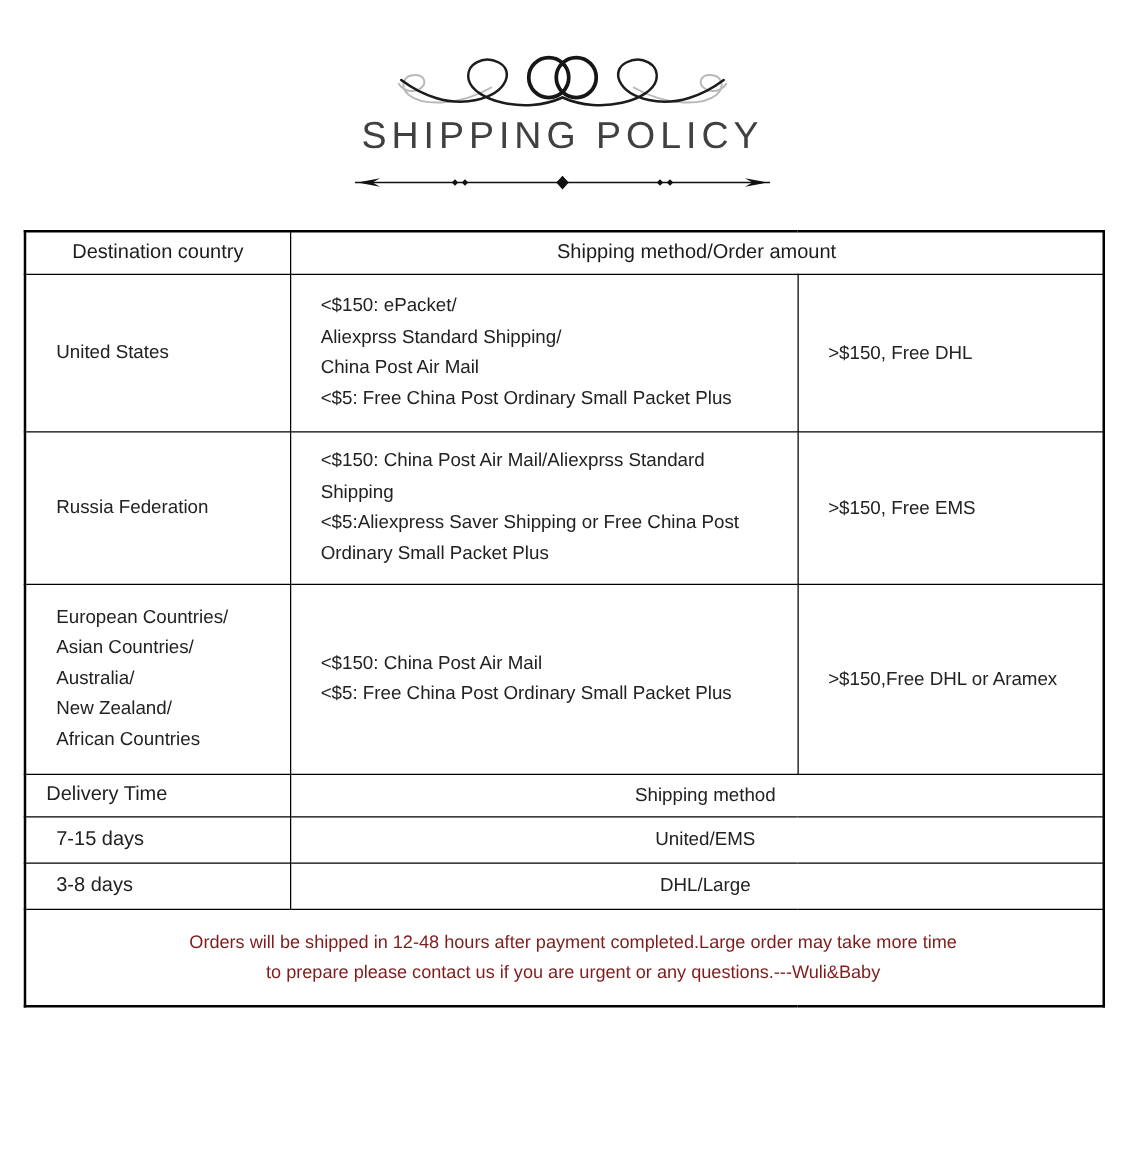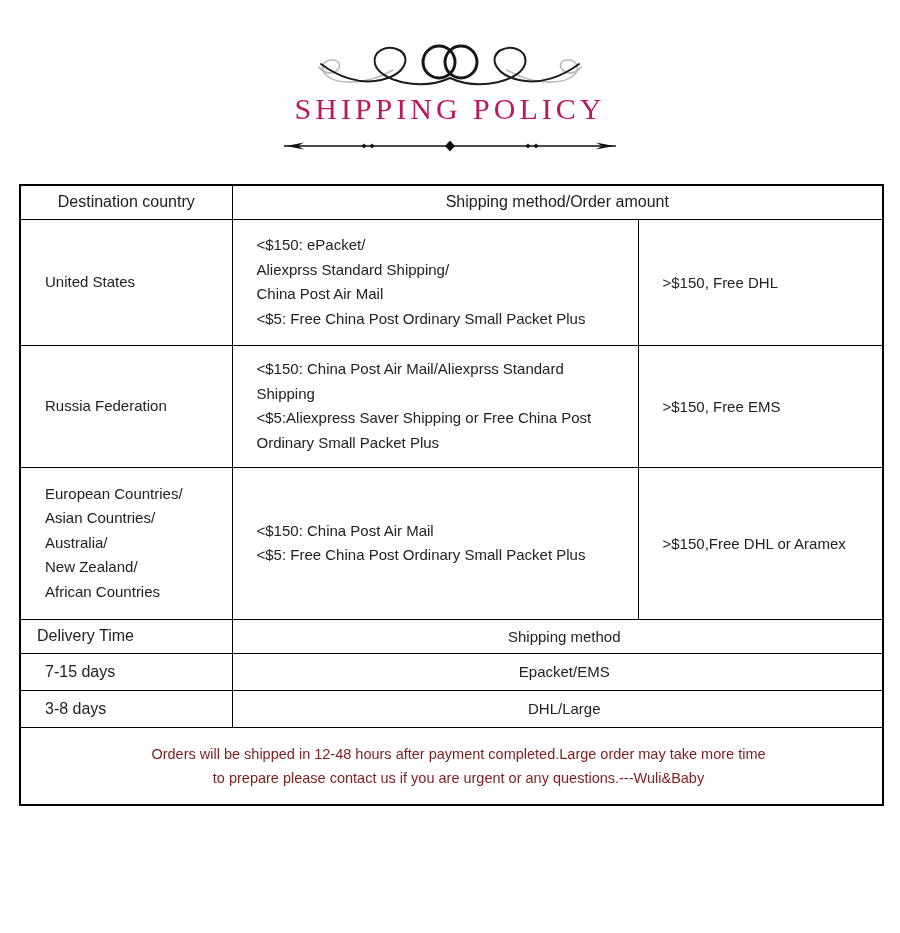--- a/index.html
+++ b/index.html
@@ -10,25 +10,25 @@
     font-family: "Liberation Sans", "DejaVu Sans", sans-serif;
     color: #1d1d1d;
     overflow: hidden;
   }
   .page { width: 900px; height: 933px; background: #fff; }
 
   
   .deco-head { text-align: center; padding-top: 34px; }
   .flourish { display: block; margin: 0 auto; }
   .page-title {
-    font-family: Liberation Serif, serif;
+    font-family: Liberation Sans, sans-serif;
     font-weight: 400;
     font-size: 30px;
     letter-spacing: 4px;
-    color: #be185d;
+    color: #404040;
     margin-top: 2px;
     line-height: 34px;
   }
   .divider { display: block; margin: 12px auto 0 auto; }
 
   
   .policy-table {
     margin: 30px 0 0 19px;
     width: 863px;
     border-collapse: collapse;
@@ -146,21 +146,21 @@
         <td class="cell-amount">&gt;$150,Free DHL or Aramex</td>
       </tr>
 
       <tr class="r-dhead">
         <td class="cell-days">Delivery Time</td>
         <td colspan="2" class="cell-center">Shipping method</td>
       </tr>
 
       <tr class="r-drow">
         <td class="cell-days">7-15 days</td>
-        <td colspan="2" class="cell-center">Epacket/EMS</td>
+        <td colspan="2" class="cell-center">United/EMS</td>
       </tr>
       <tr class="r-drow">
         <td class="cell-days">3-8 days</td>
         <td colspan="2" class="cell-center">DHL/Large</td>
       </tr>
 
       <tr class="r-footer">
         <td colspan="3" class="footer-note">Orders will be shipped in 12-48 hours after payment completed.Large order may take more time
 to prepare please contact us if you are urgent or any questions.---Wuli&amp;Baby</td>
       </tr>

